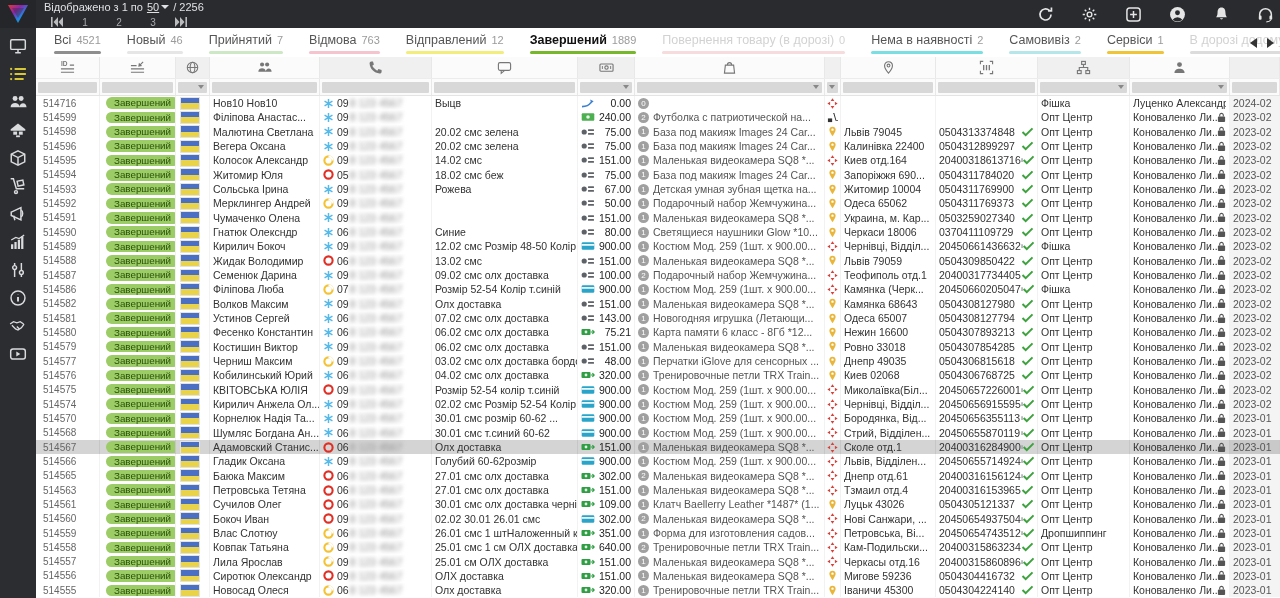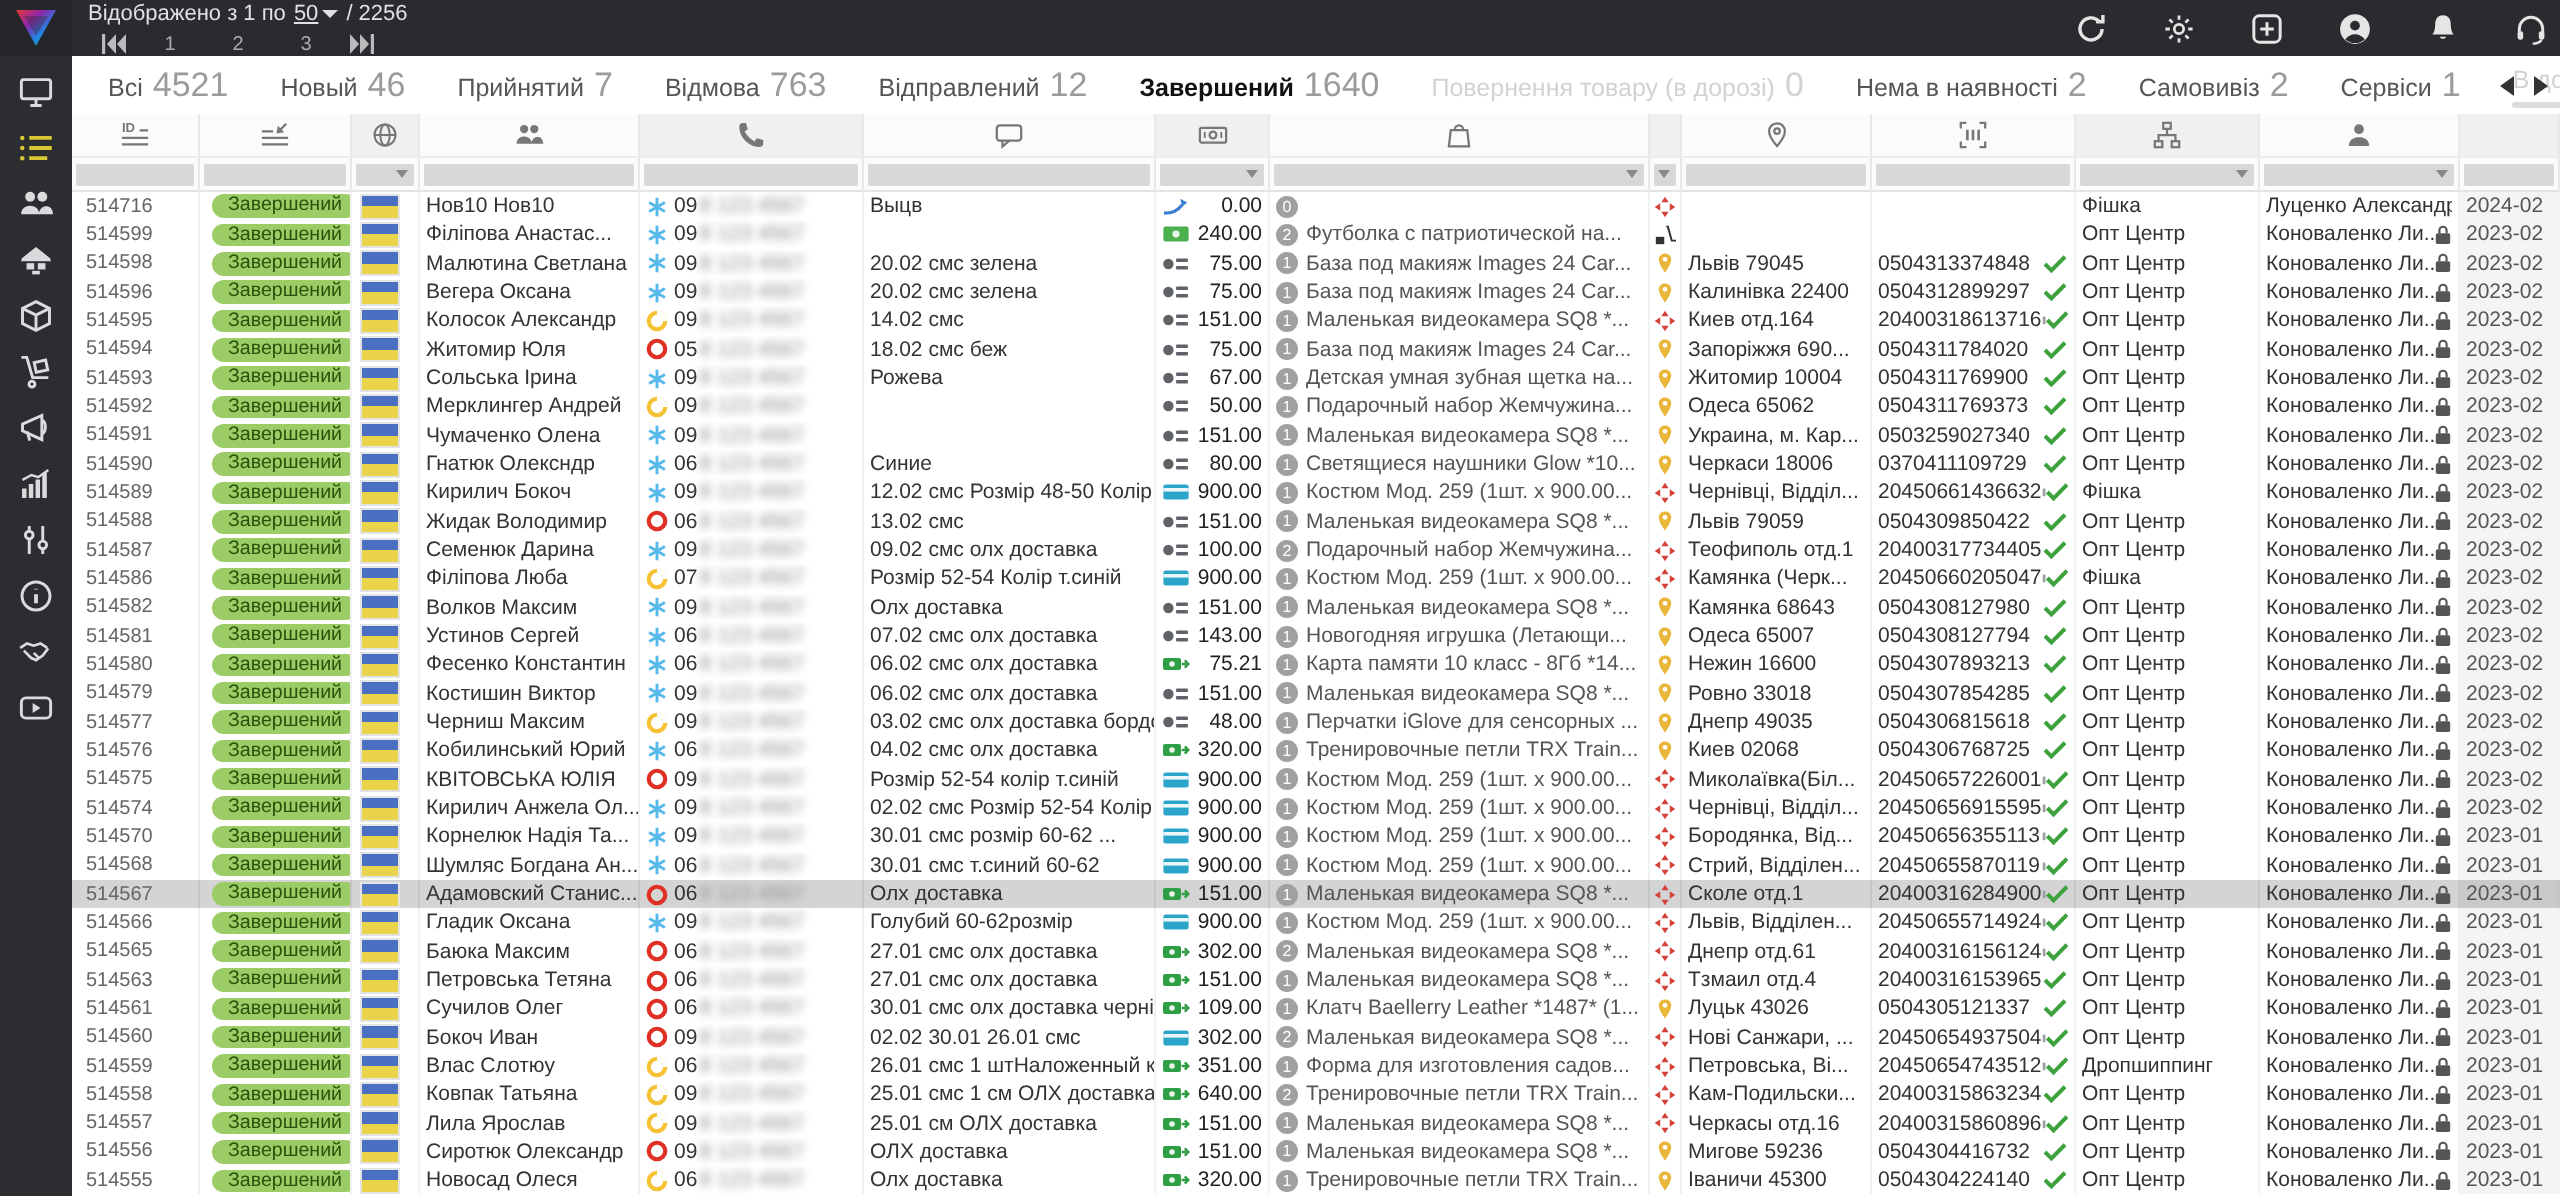--- a/index.html
+++ b/index.html
@@ -17,21 +17,21 @@
   .pager .pskip{width:22px;display:flex;justify-content:center;cursor:pointer;}
   .topicons{position:absolute;right:6px;top:4px;display:flex;align-items:center;gap:27px;height:20px;}
   .topicons .tic{width:17px;height:17px;cursor:pointer;}
   
   .sidebar{position:absolute;left:0;top:28px;width:36px;height:570px;background:#2b2d30;display:flex;flex-direction:column;align-items:center;padding-top:9px;gap:10px;box-sizing:border-box;z-index:5;}
   .sbi{width:18px;height:18px;cursor:pointer;flex:0 0 auto;}
   
   .tabsrow{position:absolute;left:36px;top:28px;width:1244px;height:29px;background:#fff;display:flex;align-items:flex-start;padding:5px 34px 0 18px;gap:26px;box-sizing:border-box;overflow:hidden;white-space:nowrap;}
   .tab{display:inline-flex;flex-direction:column;cursor:pointer;flex:0 0 auto;}
   .tab .trow1{display:flex;gap:5px;align-items:baseline;font-size:12.5px;color:#555;}
-  .tab .tc{font-size:17px;color:#9b9b9b;}
+  .tab .tc{font-size:11px;color:#9b9b9b;}
   .tab .ul{height:3px;border-radius:2px;margin-top:4px;}
   .tab.active .tl{color:#111;font-weight:bold;}
   .tab.dim .tl,.tab.dim .tc{color:#d2d2d2;}
   .tabarrows{position:absolute;right:6px;top:38px;display:flex;gap:10px;z-index:7;}
   .arrL{width:0;height:0;border-top:5px solid transparent;border-bottom:5px solid transparent;border-right:7px solid #333;cursor:pointer;}
   .arrR{width:0;height:0;border-top:5px solid transparent;border-bottom:5px solid transparent;border-left:7px solid #333;cursor:pointer;}
   
   .thead{position:absolute;left:36px;top:57px;width:1244px;height:22px;display:flex;background:#fbfbfb;border-bottom:1px solid #ececec;box-sizing:border-box;}
   .hcell{display:flex;align-items:center;justify-content:center;border-right:1px solid #e8e8e8;box-sizing:border-box;height:100%;cursor:pointer;}
   .hcell.shaded{background:#f0f0f0;}
@@ -272,21 +272,21 @@
     <span class="tab">
     <span class="trow1">
         <span class="tl">Відправлений</span>
         <span class="tc">12</span>
       </span>
     <i class="ul" style="background:#f3ee7c"></i>
     </span>
     <span class="tab active">
     <span class="trow1">
         <span class="tl">Завершений</span>
-        <span class="tc">1640</span>
+        <span class="tc">1889</span>
       </span>
     <i class="ul" style="background:#76b82a"></i>
     </span>
     <span class="tab dim">
     <span class="trow1">
         <span class="tl">Повернення товару (в дорозі)</span>
         <span class="tc">0</span>
       </span>
     <i class="ul" style="background:#f6dcdc"></i>
     </span>
@@ -1730,21 +1730,21 @@
           <svg viewBox="0 0 14 10">
             <rect x="0.5" y="2" width="9" height="6" rx="1" fill="#2f9e44"></rect>
             <circle cx="5" cy="5" r="1.4" fill="#e8f5e9"></circle>
             <path d="M9.8 5h3M11.4 3.2L13.2 5l-1.8 1.8" stroke="#2f9e44" stroke-width="1.2" fill="none"></path>
           </svg>
         </span>
         <span class="amt">75.21</span>
       </div>
       <div class="cell c-product" style="width:190px">
         <span class="qty">1</span>
-        <span class="prod">Карта памяти 10 класс - 8Гб *14...</span>
+        <span class="prod">Карта памяти 6 класс - 8Гб *12...</span>
       </div>
       <div class="cell c-dicon" style="width:16px">
         <span class="ic ">
           <svg viewBox="0 0 12 12" fill="#e9b63a">
             <path d="M6 .8C4 .8 2.6 2.2 2.6 4.1 2.6 6.6 6 11.2 6 11.2s3.4-4.6 3.4-7.1C9.4 2.2 8 .8 6 .8z"></path>
             <circle cx="6" cy="4" r="1.3" fill="#fff"></circle>
           </svg>
         </span>
       </div>
       <div class="cell c-city" style="width:95px">

